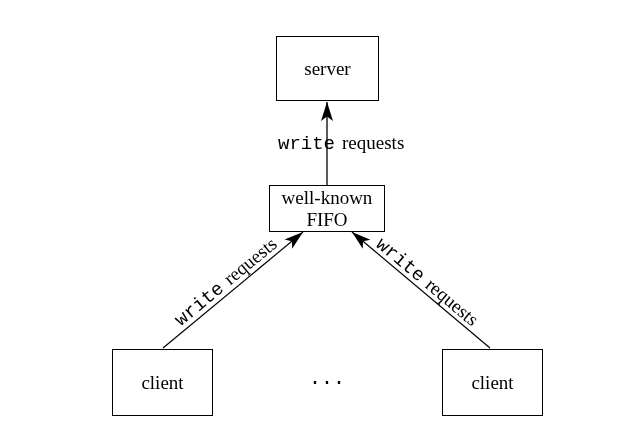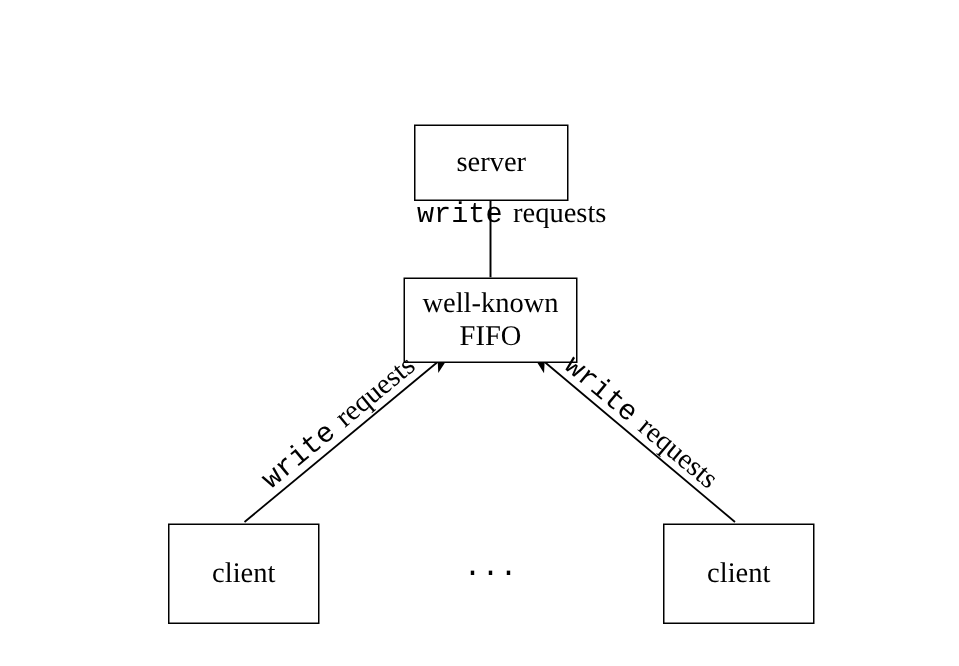--- a/index.html
+++ b/index.html
@@ -29,22 +29,22 @@
     border: 1.5px solid var(--ink);
     background: var(--bg);
     display: flex;
     flex-direction: column;
     align-items: center;
     justify-content: center;
     font-size: 19px;
     line-height: 1.15;
     text-align: center;
   }
-  .node-server { left: 276px; top: 36px;  width: 103px; height: 51px; margin-top: 47px; }
-  .node-fifo   { left: 269px; top: 185px; width: 116px; height: 57px; }
+  .node-server { left: 276px; top: 36px;  width: 103px; height: 65px; }
+  .node-fifo   { left: 269px; top: 185px; width: 116px; height: 47px; }
   .node-client-left  { left: 112px; top: 349px; width: 101px; height: 67px; }
   .node-client-right { left: 442px; top: 349px; width: 101px; height: 67px; }
 
   .edge-label {
     position: absolute;
     display: flex;
     align-items: baseline;
     gap: 7px;
     font-size: 19px;
     line-height: 20px;

